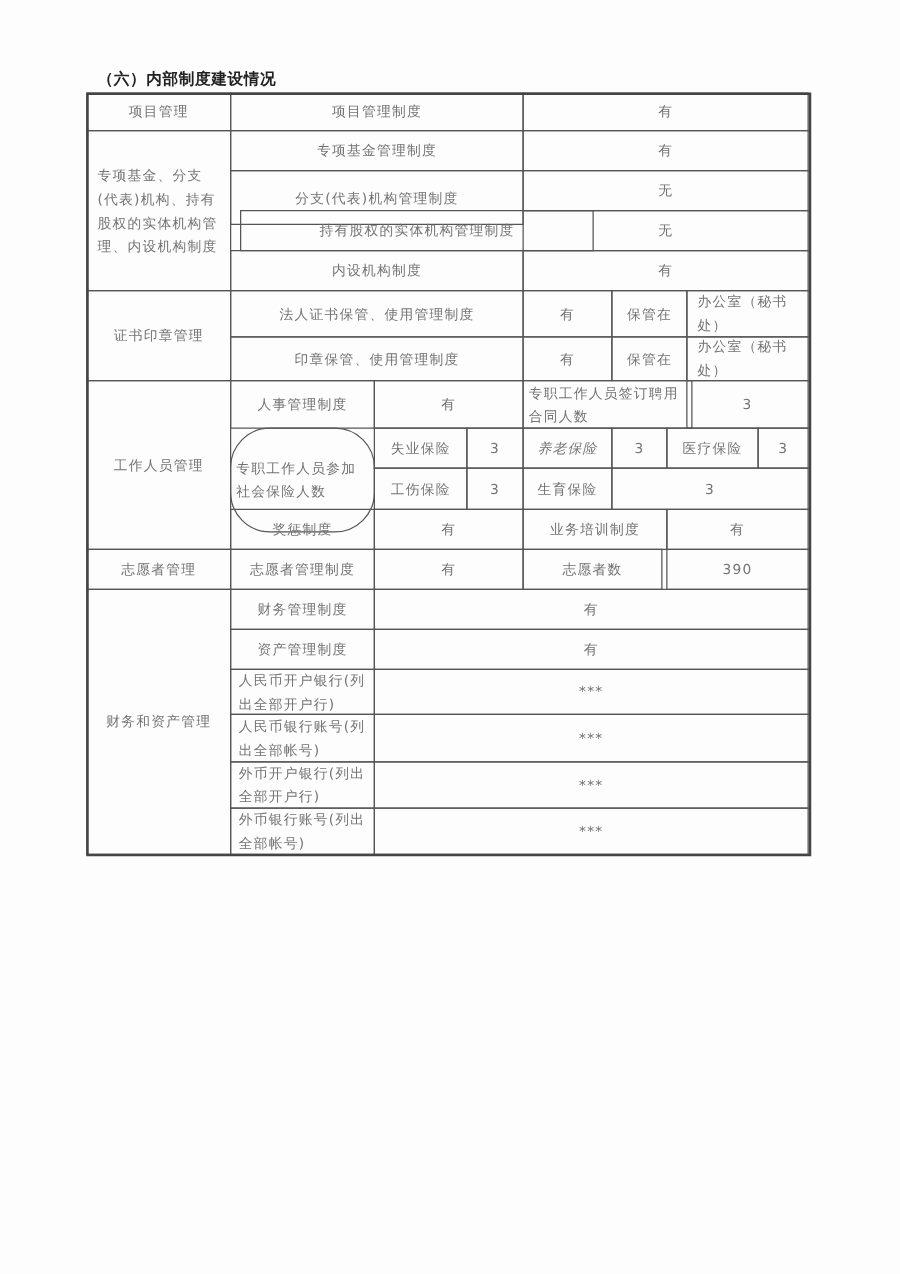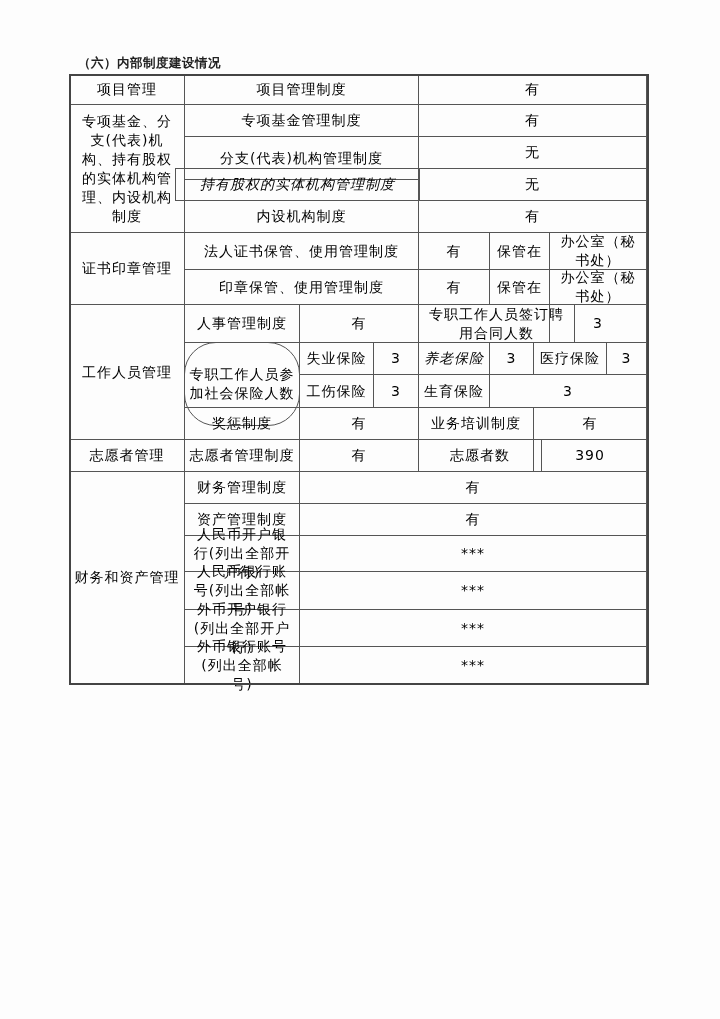--- a/index.html
+++ b/index.html
@@ -1,53 +1,53 @@
 <!DOCTYPE html>
 <html><head>
 <meta charset="utf-8">
 <style>
   html,body{margin:0;padding:0;background:#fdfdfd;}
   body{width:720px;height:1019px;position:relative;overflow:hidden;font-family:"DejaVu Sans",sans-serif;color:#333;}
   .title{position:absolute;left:78px;top:55px;font-size:12.5px;font-weight:bold;color:#222;letter-spacing:0.5px;}
-  .c{position:absolute;box-sizing:border-box;border:1px solid #555;display:flex;align-items:center;justify-content:center;text-align:center;font-size:14px;line-height:19px;color:#000000;letter-spacing:1px;padding:0 3px;margin:-1px 0 0 -1px;}
+  .c{position:absolute;box-sizing:border-box;border:1px solid #555;display:flex;align-items:center;justify-content:center;text-align:left;font-size:11px;line-height:19px;color:#737373;letter-spacing:1px;padding:0 3px;margin:-1px 0 0 -1px;}
   .outer{position:absolute;left:69px;top:74px;width:580px;height:611px;border:2px solid #444;box-sizing:border-box;pointer-events:none;}
 </style>
 </head>
 <body>
 
 <div class="title">（六）内部制度建设情况</div>
 
 <div class="c" style="left:70px;top:75px;width:116px;height:31px;">项目管理</div>
 <div class="c" style="left:185px;top:75px;width:235px;height:31px;">项目管理制度</div>
 <div class="c" style="left:419px;top:75px;width:229px;height:31px;">有</div>
 
 <div class="c" style="left:70px;top:105px;width:116px;height:129px;padding:0 8px;">专项基金、分支(代表)机构、持有股权的实体机构管理、内设机构制度</div>
 <div class="c" style="left:185px;top:105px;width:235px;height:33px;">专项基金管理制度</div>
 <div class="c" style="left:419px;top:105px;width:229px;height:33px;">有</div>
 <div class="c" style="left:185px;top:137px;width:235px;height:44px;">分支(代表)机构管理制度</div>
 <div class="c" style="left:419px;top:137px;width:229px;height:33px;">无</div>
-<div class="c" style="left:176px;top:169px;width:245px;height:33px;font-style:italic;">持有股权的实体机构管理制度</div>
+<div class="c" style="left:193px;top:169px;width:283px;height:33px;">持有股权的实体机构管理制度</div>
 <div class="c" style="left:419px;top:169px;width:229px;height:33px;">无</div>
 <div class="c" style="left:185px;top:201px;width:235px;height:33px;">内设机构制度</div>
 <div class="c" style="left:419px;top:201px;width:229px;height:33px;">有</div>
 
 <div class="c" style="left:70px;top:233px;width:116px;height:73px;">证书印章管理</div>
 <div class="c" style="left:185px;top:233px;width:235px;height:38px;">法人证书保管、使用管理制度</div>
 <div class="c" style="left:419px;top:233px;width:72px;height:38px;">有</div>
 <div class="c" style="left:490px;top:233px;width:61px;height:38px;">保管在</div>
 <div class="c" style="left:550px;top:233px;width:98px;height:38px;padding:0 8px;">办公室（秘书处）</div>
 <div class="c" style="left:185px;top:270px;width:235px;height:36px;">印章保管、使用管理制度</div>
 <div class="c" style="left:419px;top:270px;width:72px;height:36px;">有</div>
 <div class="c" style="left:490px;top:270px;width:61px;height:36px;">保管在</div>
 <div class="c" style="left:550px;top:270px;width:98px;height:36px;padding:0 8px;">办公室（秘书处）</div>
 
 <div class="c" style="left:70px;top:305px;width:116px;height:136px;">工作人员管理</div>
 <div class="c" style="left:185px;top:305px;width:116px;height:39px;">人事管理制度</div>
 <div class="c" style="left:300px;top:305px;width:120px;height:39px;">有</div>
-<div class="c" style="left:419px;top:305px;width:157px;height:39px;padding:13px 4px;">专职工作人员签订聘用合同人数</div>
+<div class="c" style="left:419px;top:305px;width:136px;height:39px;padding:13px 4px;">专职工作人员签订聘用合同人数</div>
 <div class="c" style="left:550px;top:305px;width:98px;height:39px;">3</div>
 
 <div class="c" style="left:185px;top:343px;width:116px;height:84px;padding:0 4px;border-radius:32px;">专职工作人员参加社会保险人数</div>
 <div class="c" style="left:300px;top:343px;width:75px;height:33px;">失业保险</div>
 <div class="c" style="left:374px;top:343px;width:46px;height:33px;">3</div>
 <div class="c" style="left:419px;top:343px;width:72px;height:33px;font-style:italic;">养老保险</div>
 <div class="c" style="left:490px;top:343px;width:45px;height:33px;">3</div>
 <div class="c" style="left:534px;top:343px;width:74px;height:33px;">医疗保险</div>
 <div class="c" style="left:607px;top:343px;width:41px;height:33px;">3</div>
 <div class="c" style="left:300px;top:375px;width:75px;height:34px;">工伤保险</div>
@@ -56,21 +56,21 @@
 <div class="c" style="left:490px;top:375px;width:158px;height:34px;">3</div>
 
 <div class="c" style="left:185px;top:408px;width:116px;height:33px;">奖惩制度</div>
 <div class="c" style="left:300px;top:408px;width:120px;height:33px;">有</div>
 <div class="c" style="left:419px;top:408px;width:116px;height:33px;">业务培训制度</div>
 <div class="c" style="left:534px;top:408px;width:114px;height:33px;">有</div>
 
 <div class="c" style="left:70px;top:440px;width:116px;height:33px;">志愿者管理</div>
 <div class="c" style="left:185px;top:440px;width:116px;height:33px;">志愿者管理制度</div>
 <div class="c" style="left:300px;top:440px;width:120px;height:33px;">有</div>
-<div class="c" style="left:419px;top:440px;width:124px;height:33px;">志愿者数</div>
+<div class="c" style="left:419px;top:440px;width:112px;height:33px;">志愿者数</div>
 <div class="c" style="left:534px;top:440px;width:114px;height:33px;">390</div>
 
 <div class="c" style="left:70px;top:472px;width:116px;height:213px;">财务和资产管理</div>
 <div class="c" style="left:185px;top:472px;width:116px;height:33px;">财务管理制度</div>
 <div class="c" style="left:300px;top:472px;width:348px;height:33px;">有</div>
 <div class="c" style="left:185px;top:504px;width:116px;height:33px;">资产管理制度</div>
 <div class="c" style="left:300px;top:504px;width:348px;height:33px;">有</div>
 <div class="c" style="left:185px;top:536px;width:116px;height:37px;padding:0 6px;">人民币开户银行(列出全部开户行)</div>
 <div class="c" style="left:300px;top:536px;width:348px;height:37px;">***</div>
 <div class="c" style="left:185px;top:572px;width:116px;height:39px;padding:0 6px;">人民币银行账号(列出全部帐号)</div>

